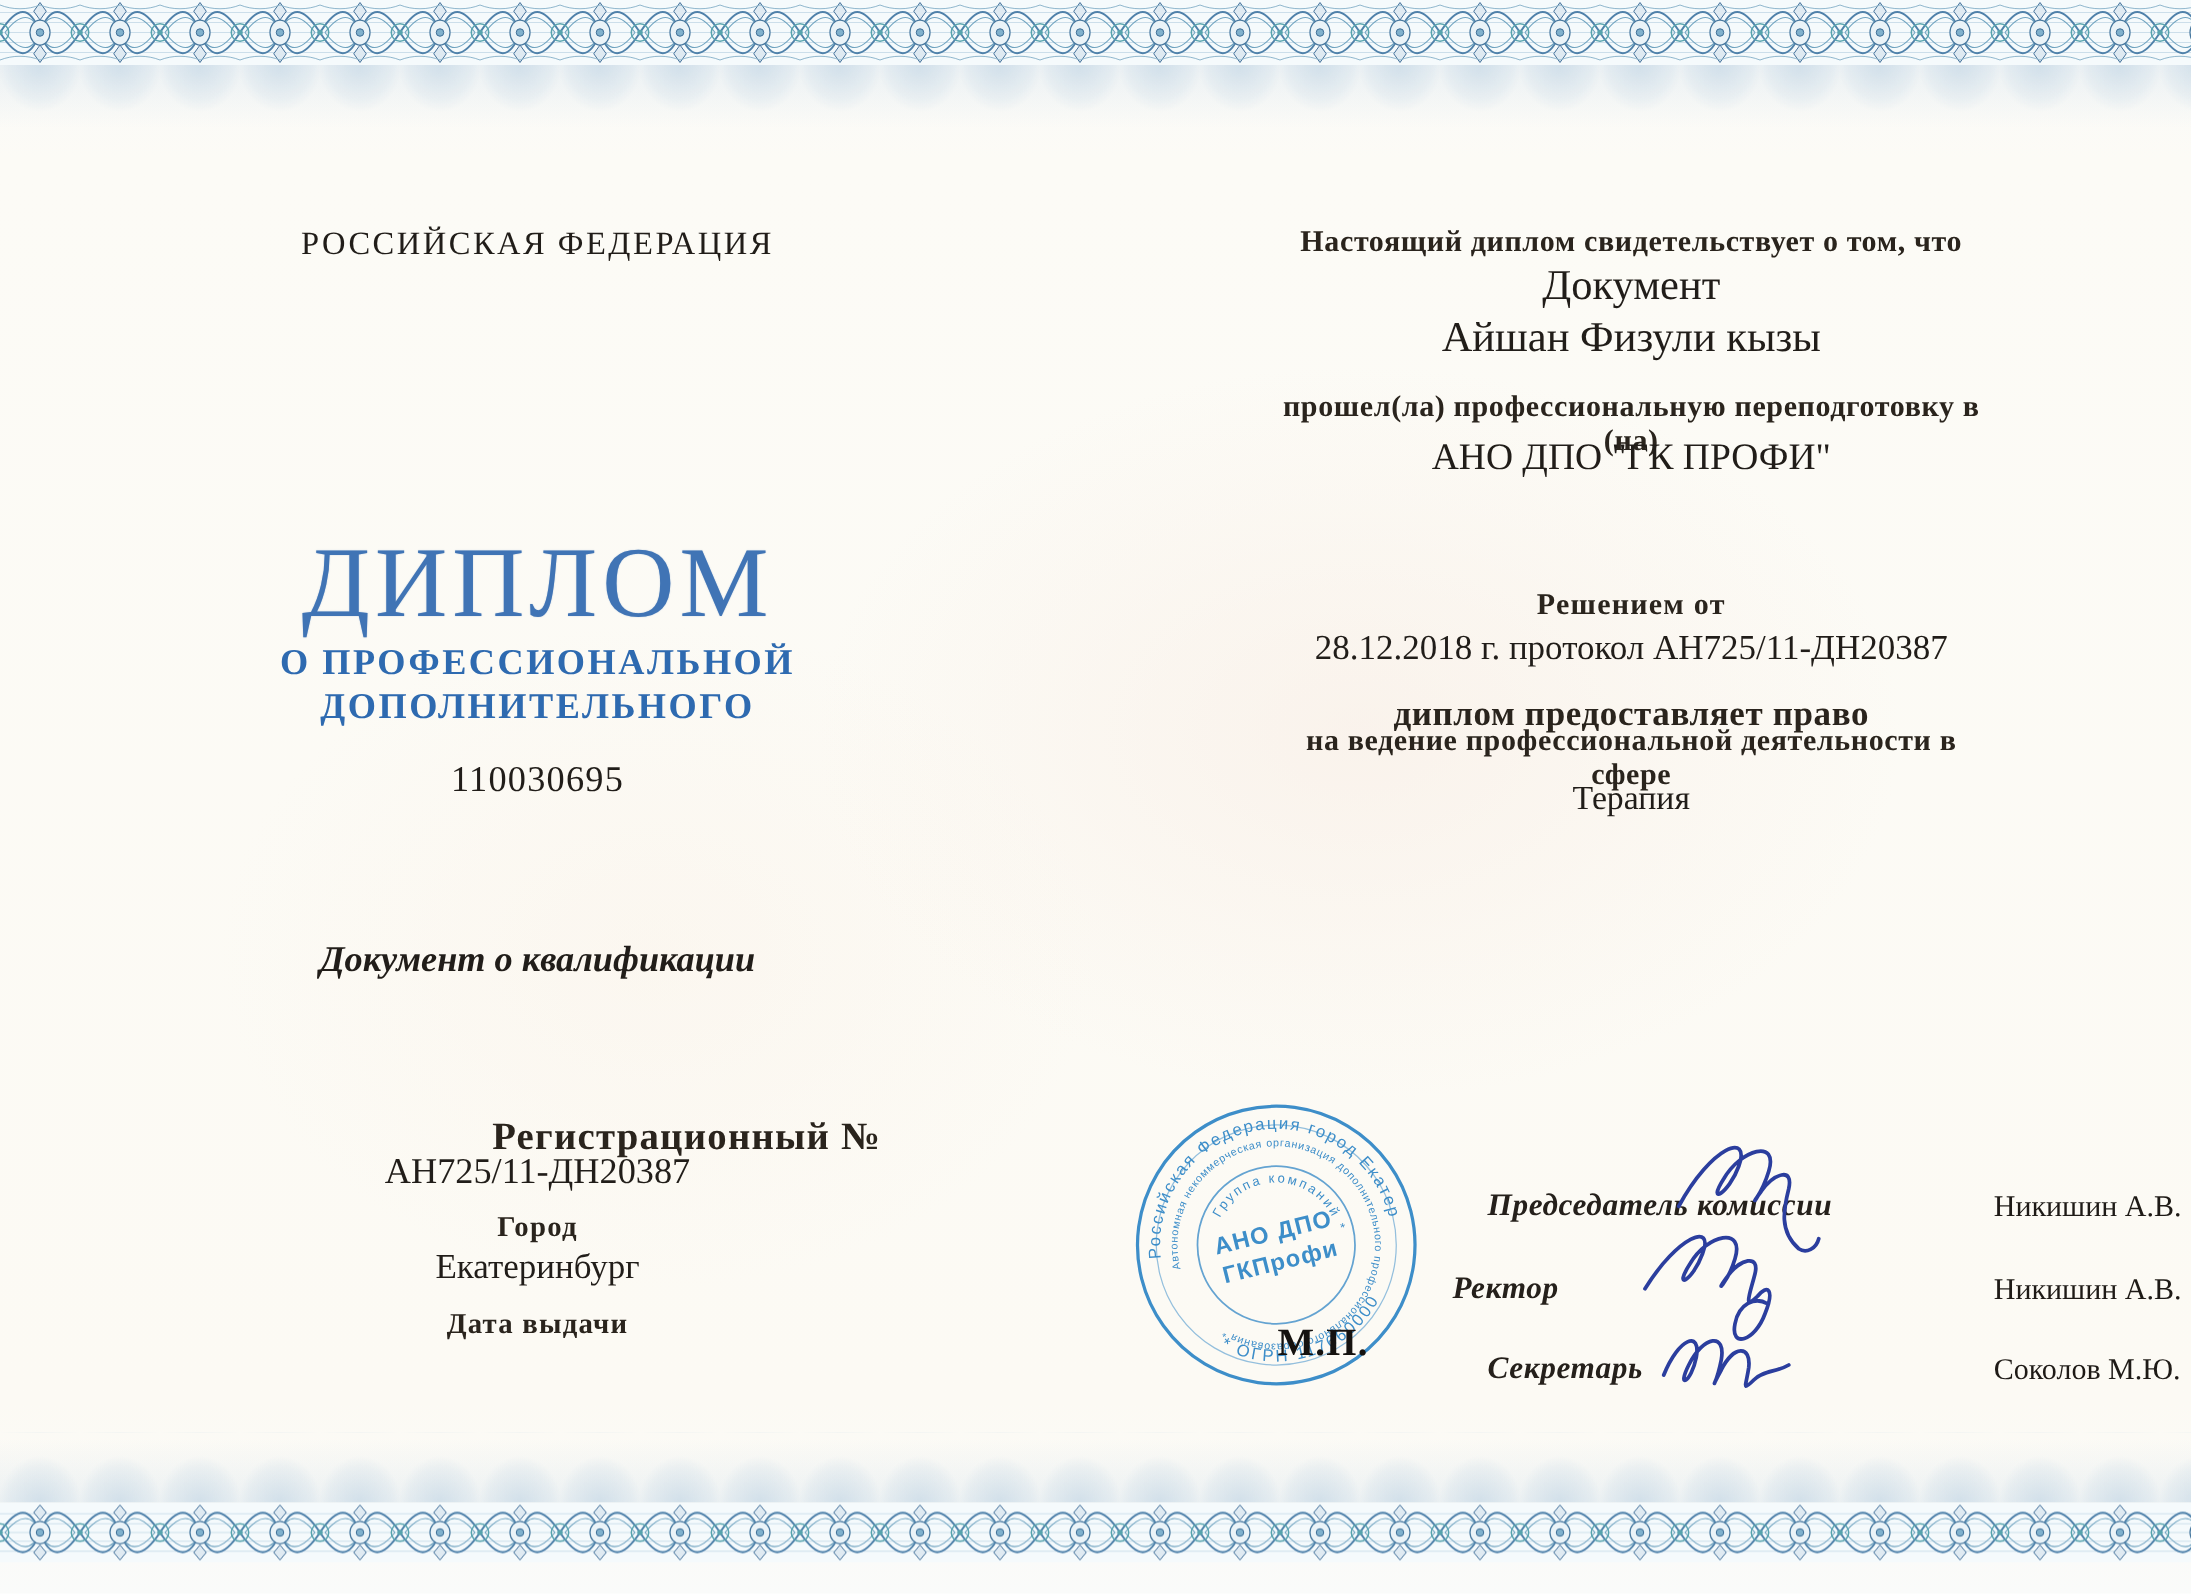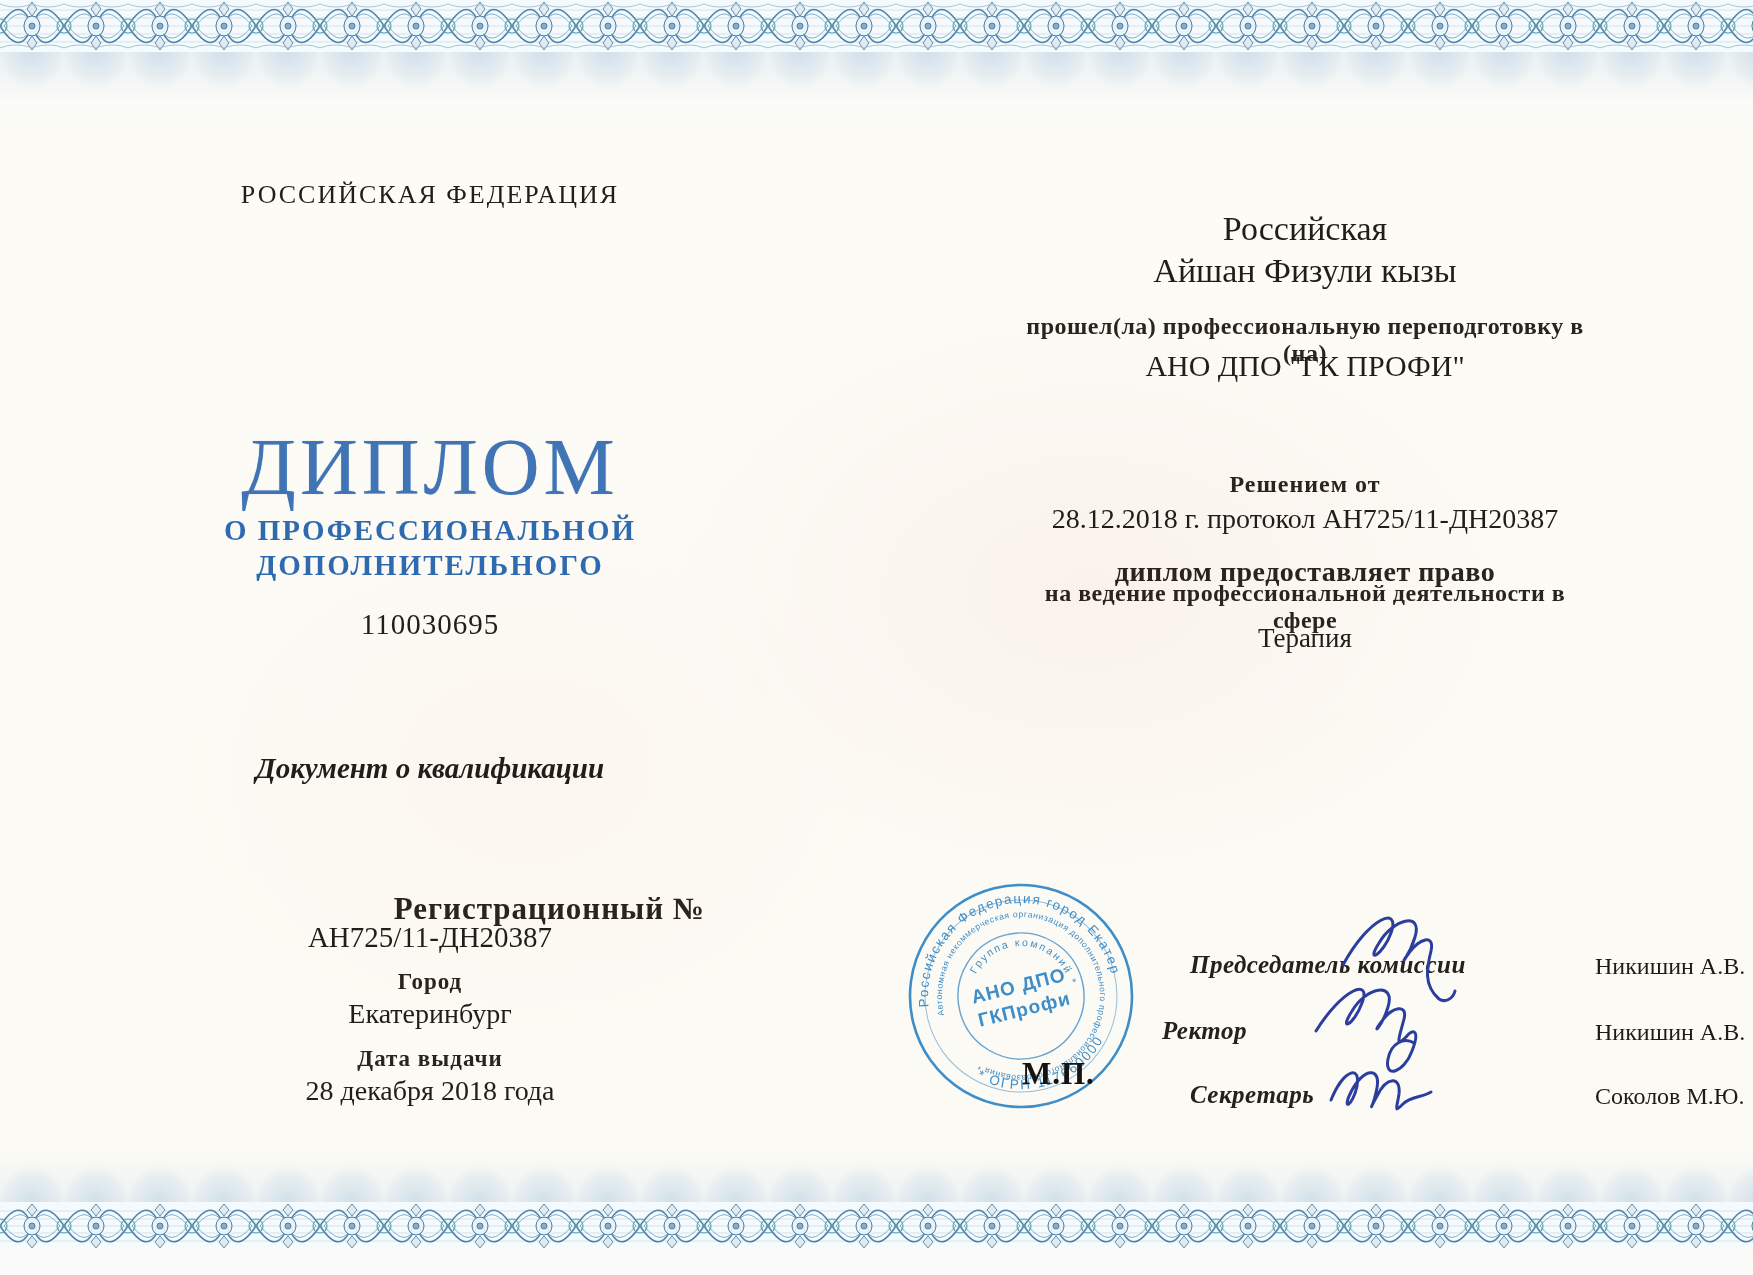--- a/index.html
+++ b/index.html
@@ -115,23 +115,23 @@
 
   <div class="abs ctr colL" style="top:608px;font-size:29px;letter-spacing:1px;">110030695</div>
 
   <div class="abs ctr colL ital" style="top:752px;font-size:29px;">Документ о квалификации</div>
 
   <div class="abs ctr colL lbl" style="top:891px;font-size:31px;text-align:right;">Регистрационный №</div>
   <div class="abs ctr colL" style="top:921px;font-size:29px;">АН725/11-ДН20387</div>
   <div class="abs ctr colL lbl" style="top:969px;font-size:23px;">Город</div>
   <div class="abs ctr colL" style="top:998px;font-size:28px;">Екатеринбург</div>
   <div class="abs ctr colL lbl" style="top:1046px;font-size:23px;">Дата выдачи</div>
-  <div class="abs ctr colL" style="top:1075px;font-size:28px;">28 декабря 2018 года</div>
 
-  <div class="abs ctr colR" style="top:210px;font-size:34px;">Российская</div>
+  <div class="abs ctr colR lbl" style="top:181px;font-size:24px;letter-spacing:0.5px;">Настоящий диплом свидетельствует о том, что</div>
+  <div class="abs ctr colR" style="top:210px;font-size:34px;">Документ</div>
   <div class="abs ctr colR" style="top:252px;font-size:34px;">Айшан Физули кызы</div>
   <div class="abs ctr colR lbl" style="top:313px;font-size:24px;letter-spacing:0.5px;">прошел(ла) профессиональную переподготовку в (на)</div>
   <div class="abs ctr colR" style="top:349px;font-size:30px;">АНО ДПО "ГК ПРОФИ"</div>
 
   <div class="abs ctr colR lbl" style="top:471px;font-size:24px;">Решением от</div>
   <div class="abs ctr colR" style="top:503px;font-size:28px;">28.12.2018 г. протокол АН725/11-ДН20387</div>
   <div class="abs ctr colR lbl" style="top:556px;font-size:28px;letter-spacing:0.5px;">диплом предоставляет право</div>
   <div class="abs ctr colR lbl" style="top:580px;font-size:24px;letter-spacing:0.5px;">на ведение профессиональной деятельности в сфере</div>
   <div class="abs ctr colR" style="top:623px;font-size:27px;">Терапия</div>
 

